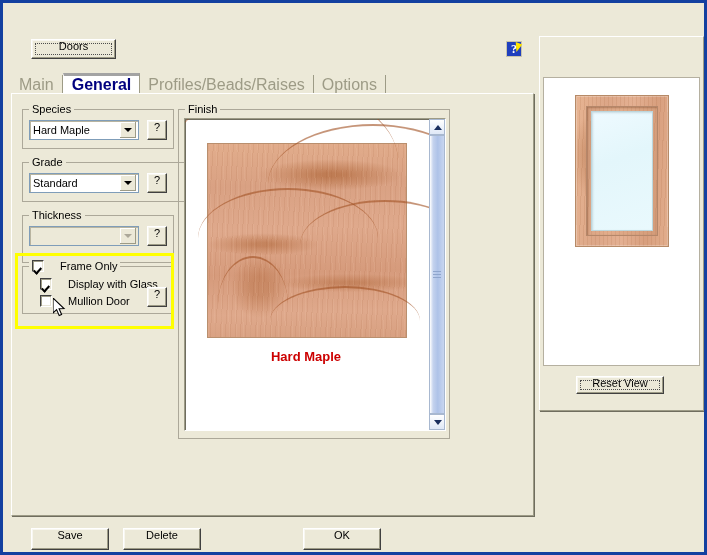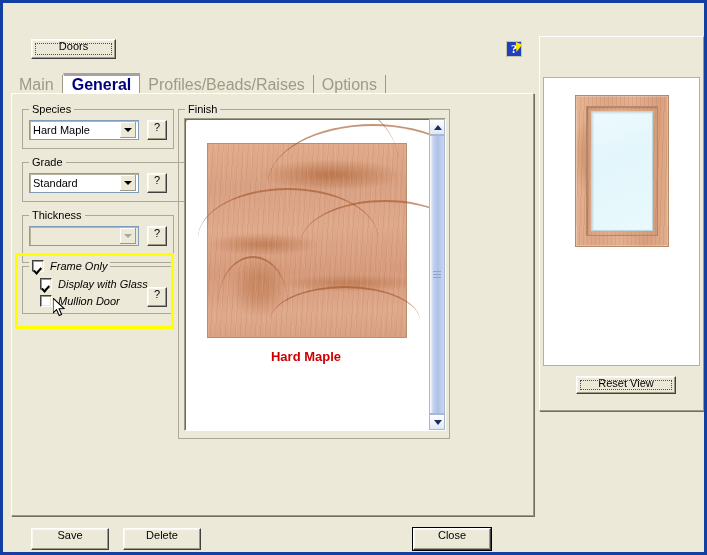--- a/index.html
+++ b/index.html
@@ -187,21 +187,21 @@
     border-right: 4px solid transparent;
     border-top: 4px solid #000;
   }
   .combo.disabled { background: #ece9d8; }
   .combo.disabled .cbtn::after { border-top-color: #aca899; }
 
   
   .qbtn { position: absolute; width: 20px; height: 20px; font-size: 11px; }
 
   
-  .cbrow { position: absolute; display: flex; align-items: center; gap: 6px; cursor: default; font-style: italic; }
+  .cbrow { position: absolute; display: flex; align-items: center; gap: 16px; cursor: default; }
   .cbox {
     width: 12px; height: 12px;
     background: #ffffff;
     border-top: 1px solid #404040;
     border-left: 1px solid #404040;
     border-right: 1px solid #ffffff;
     border-bottom: 1px solid #ffffff;
     box-shadow: inset 1px 1px 0 #9d9b86, inset -1px -1px 0 #e8e5d7;
     position: relative;
     flex: 0 0 12px;
@@ -490,32 +490,32 @@
   <div class="rightpanel">
 
     <div class="canvas">
       <div class="doorprev" style="left:31px;top:17px;width:94px;height:152px;">
         <div class="doorframe"></div>
         <div class="doorinner" style="left:11px;top:11px;right:11px;bottom:11px;"></div>
         <div class="doorglass" style="left:16px;top:16px;right:16px;bottom:16px;"></div>
       </div>
     </div>
 
-    <div class="btn focusring" style="position:absolute;left:36px;top:339px;width:100px;height:18px;">
+    <div class="btn focusring" style="position:absolute;left:36px;top:339px;width:88px;height:18px;">
       <span>Reset View</span>
     </div>
   </div>
 
   <div class="btn bottombtn" style="left:28px;top:525px;">
     <span>Save</span>
   </div>
   <div class="btn bottombtn" style="left:120px;top:525px;">
     <span>Delete</span>
   </div>
-  <div class="btn bottombtn defaultbtn" style="left:410px;top:525px;">
-    <span>Close</span>
+  <div class="btn bottombtn" style="left:300px;top:525px;">
+    <span>OK</span>
   </div>
 
   <svg class="cursor" style="left:50px;top:295px;" viewBox="0 0 14 20">
     <polygon points="0,0 0,15 3.6,11.6 6.2,17.6 8.6,16.5 6.1,10.8 11,10.6" fill="#ffffff" stroke="#000000" stroke-width="1.1"></polygon>
   </svg>
 
 </div>
 
 </body></html>

